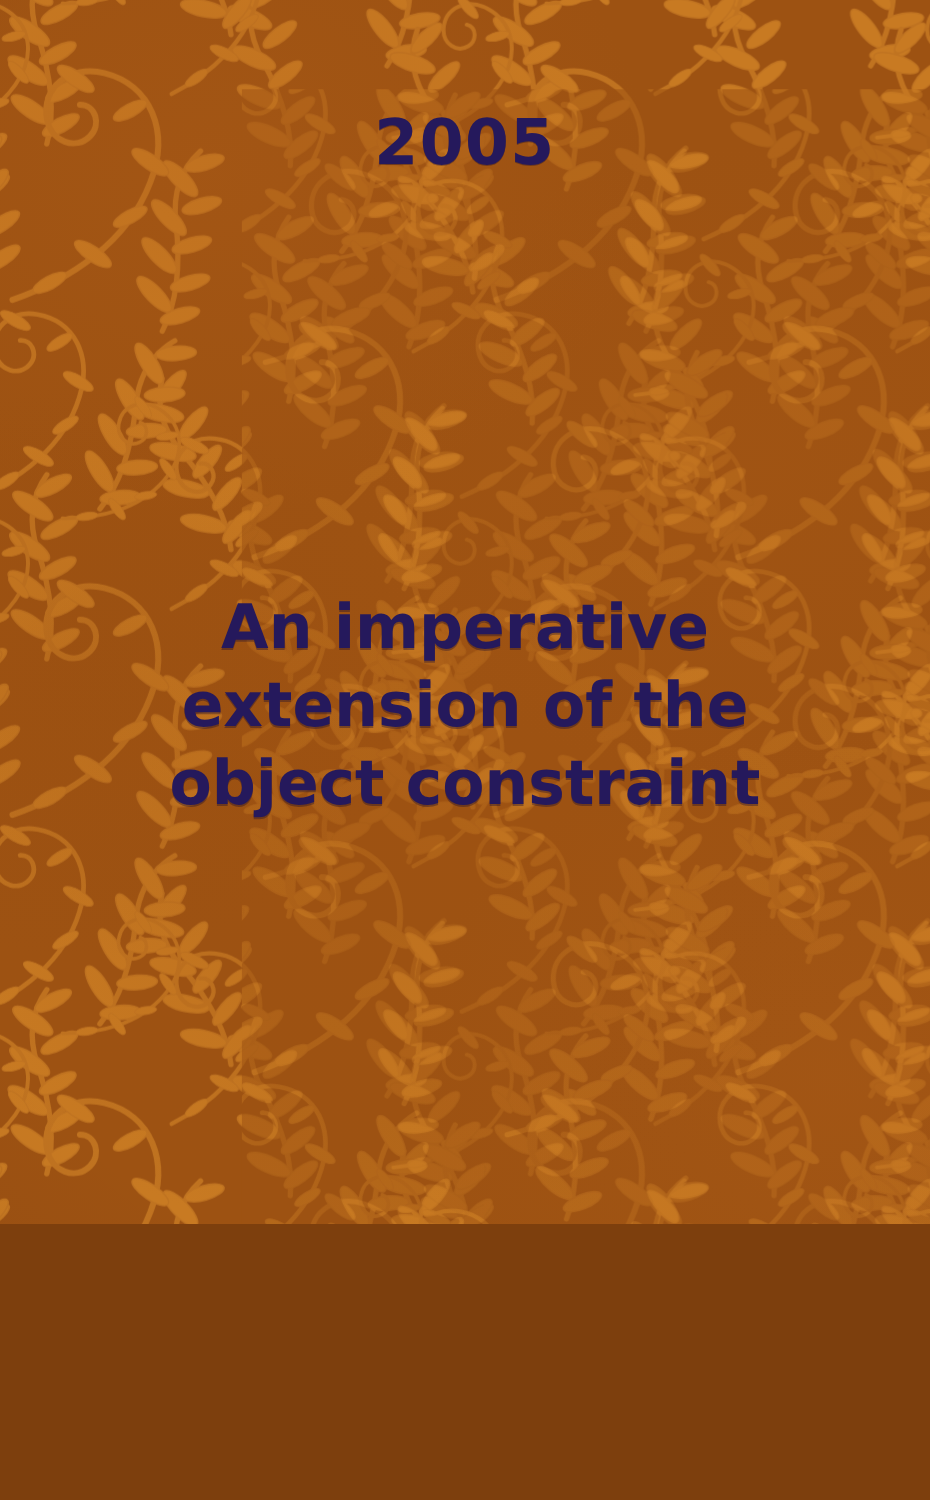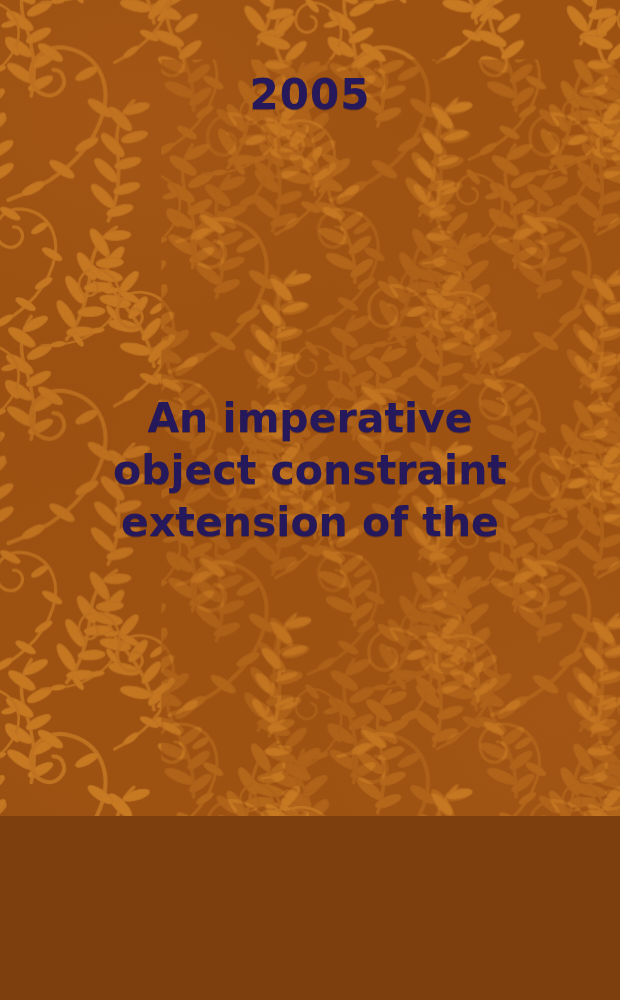--- a/index.html
+++ b/index.html
@@ -170,17 +170,17 @@
     </svg>
   </div>
 
   <div class="tone"></div>
   <div class="vignette"></div>
 
   <div class="year">2005</div>
 
   <div class="title">
     <span class="line">An imperative</span>
+    <span class="line">extension of the</span>
     <span class="line">object constraint</span>
-    <span class="line">extension of the</span>
   </div>
 
 </div>
 
 </body></html>

